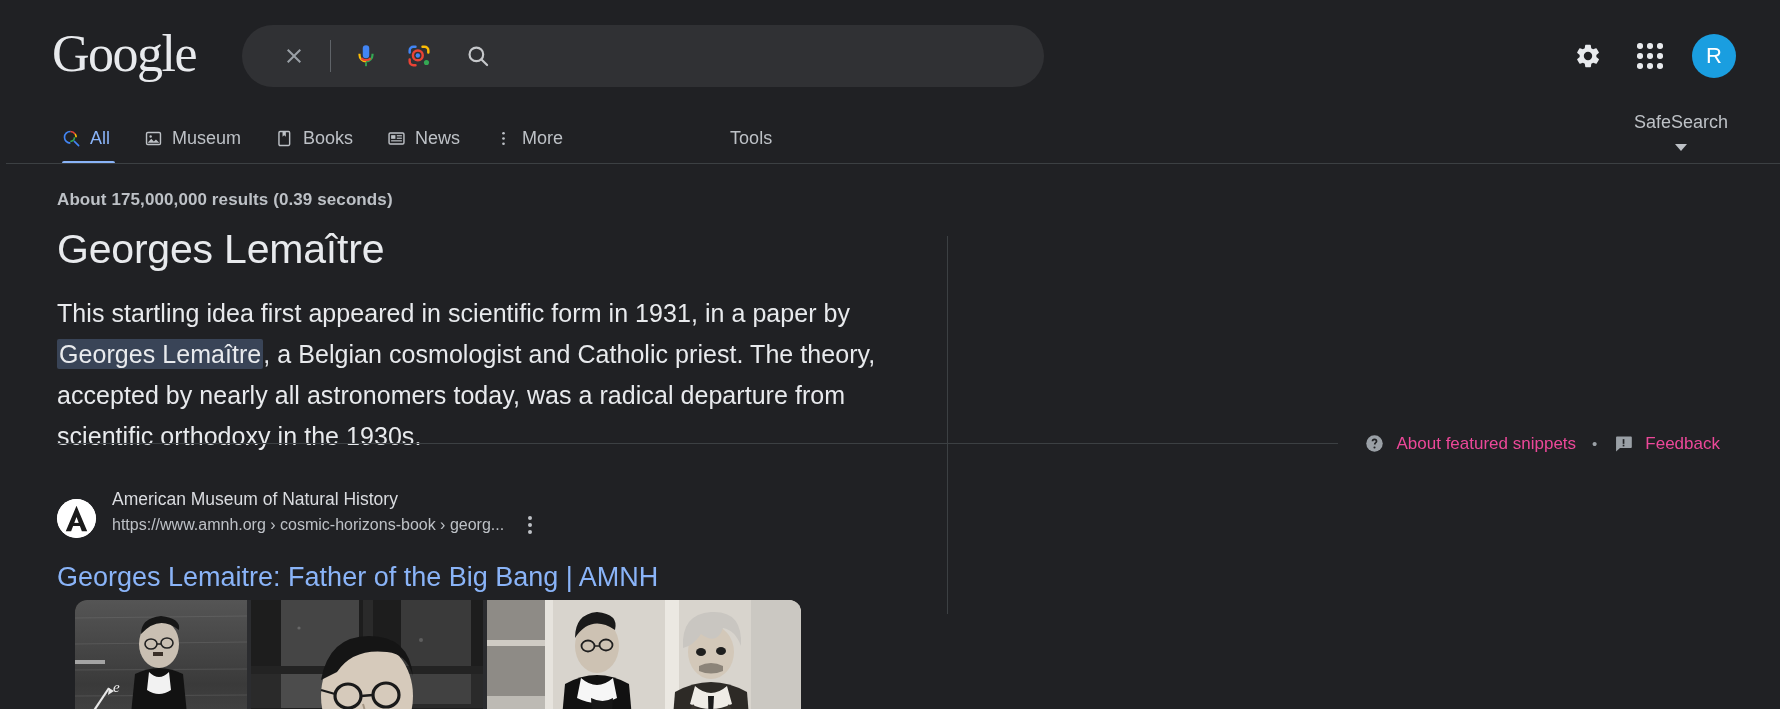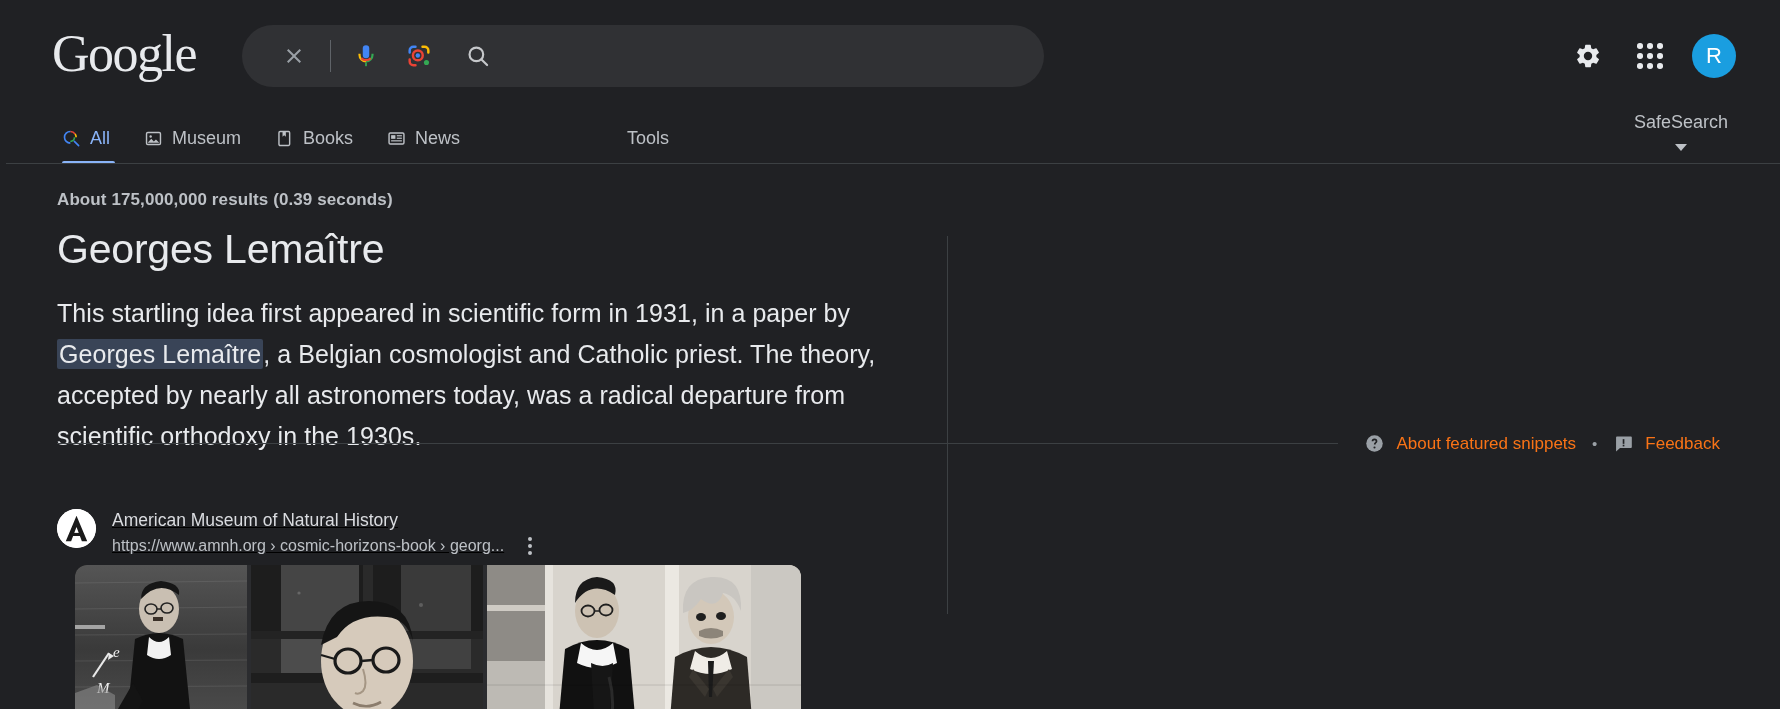--- a/index.html
+++ b/index.html
@@ -253,23 +253,22 @@
     max-width: 870px;
   }
   .hl {
     background: #394457;
     border-radius: 2px;
     padding: 1px 2px;
   }
 
   .source {
     display: flex;
-    align-items: flex-start;
-    margin-top: 52px;
-    text-decoration: underline;
+    align-items: flex-end;
+    margin-top: 31px;
   }
   .favicon {
     width: 39px; height: 39px;
     border-radius: 50%;
     background: #ffffff;
     color: #111111;
     display: flex;
     align-items: center;
     justify-content: center;
     font-family: "Liberation Serif", serif;
@@ -354,21 +353,21 @@
     gap: 13px;
     color: #bdc1c6;
     font-size: 17px;
     white-space: nowrap;
   }
   .f-item {
     display: flex;
     align-items: flex-end;
     gap: 11px;
     cursor: pointer;
-    color: #f97316;
+    color: #ec4899;
   }
   .f-dot { color: #9aa0a6; font-size: 15px; padding: 0 3px; }
 </style>
 </head>
 <body>
 
 <div class="page">
 
   <div class="header">
 
@@ -485,20 +484,30 @@
           <rect x="5.2" y="7.8" width="5.4" height="4.6" fill="#bdc1c6"></rect>
           <rect x="12.4" y="7.8" width="6.4" height="1.5" fill="#bdc1c6"></rect>
           <rect x="12.4" y="10.9" width="6.4" height="1.5" fill="#bdc1c6"></rect>
           <rect x="5.2" y="14.2" width="13.6" height="1.5" fill="#bdc1c6"></rect>
         </svg>
       </span>
       <span>News</span>
     </button>
 
 
+    <button class="tab">
+      <span class="tab-icon">
+        <svg width="19" height="19" viewBox="0 0 24 24">
+          <circle cx="12" cy="5.4" r="1.7" fill="#bdc1c6"></circle>
+          <circle cx="12" cy="12" r="1.7" fill="#bdc1c6"></circle>
+          <circle cx="12" cy="18.6" r="1.7" fill="#bdc1c6"></circle>
+        </svg>
+      </span>
+      <span>More</span>
+    </button>
 
     <button class="tools-btn">Tools</button>
 
     <div class="safesearch">
       <span>SafeSearch</span>
       <span class="caret"></span>
     </div>
   </div>
 
   <div class="stats">About 175,000,000 results (0.39 seconds)</div>
@@ -527,20 +536,21 @@
             <div class="src-url">https://www.amnh.org › cosmic-horizons-book › georg...</div>
             <div class="kebab">
                 <i></i>
                 <i></i>
                 <i></i>
               </div>
           </div>
         </div>
       </div>
 
+      <a class="result-link" href="#">Georges Lemaitre: Father of the Big Bang | AMNH</a>
     </div>
 
     <div class="images-col">
       <div class="img-strip">
 
         <div class="thumb t1">
           <svg viewBox="0 0 172 241" preserveAspectRatio="xMidYMid slice">
             <defs>
               <linearGradient id="bb" x1="0" y1="0" x2="0" y2="1">
                 <stop offset="0" stop-color="#555"></stop>

